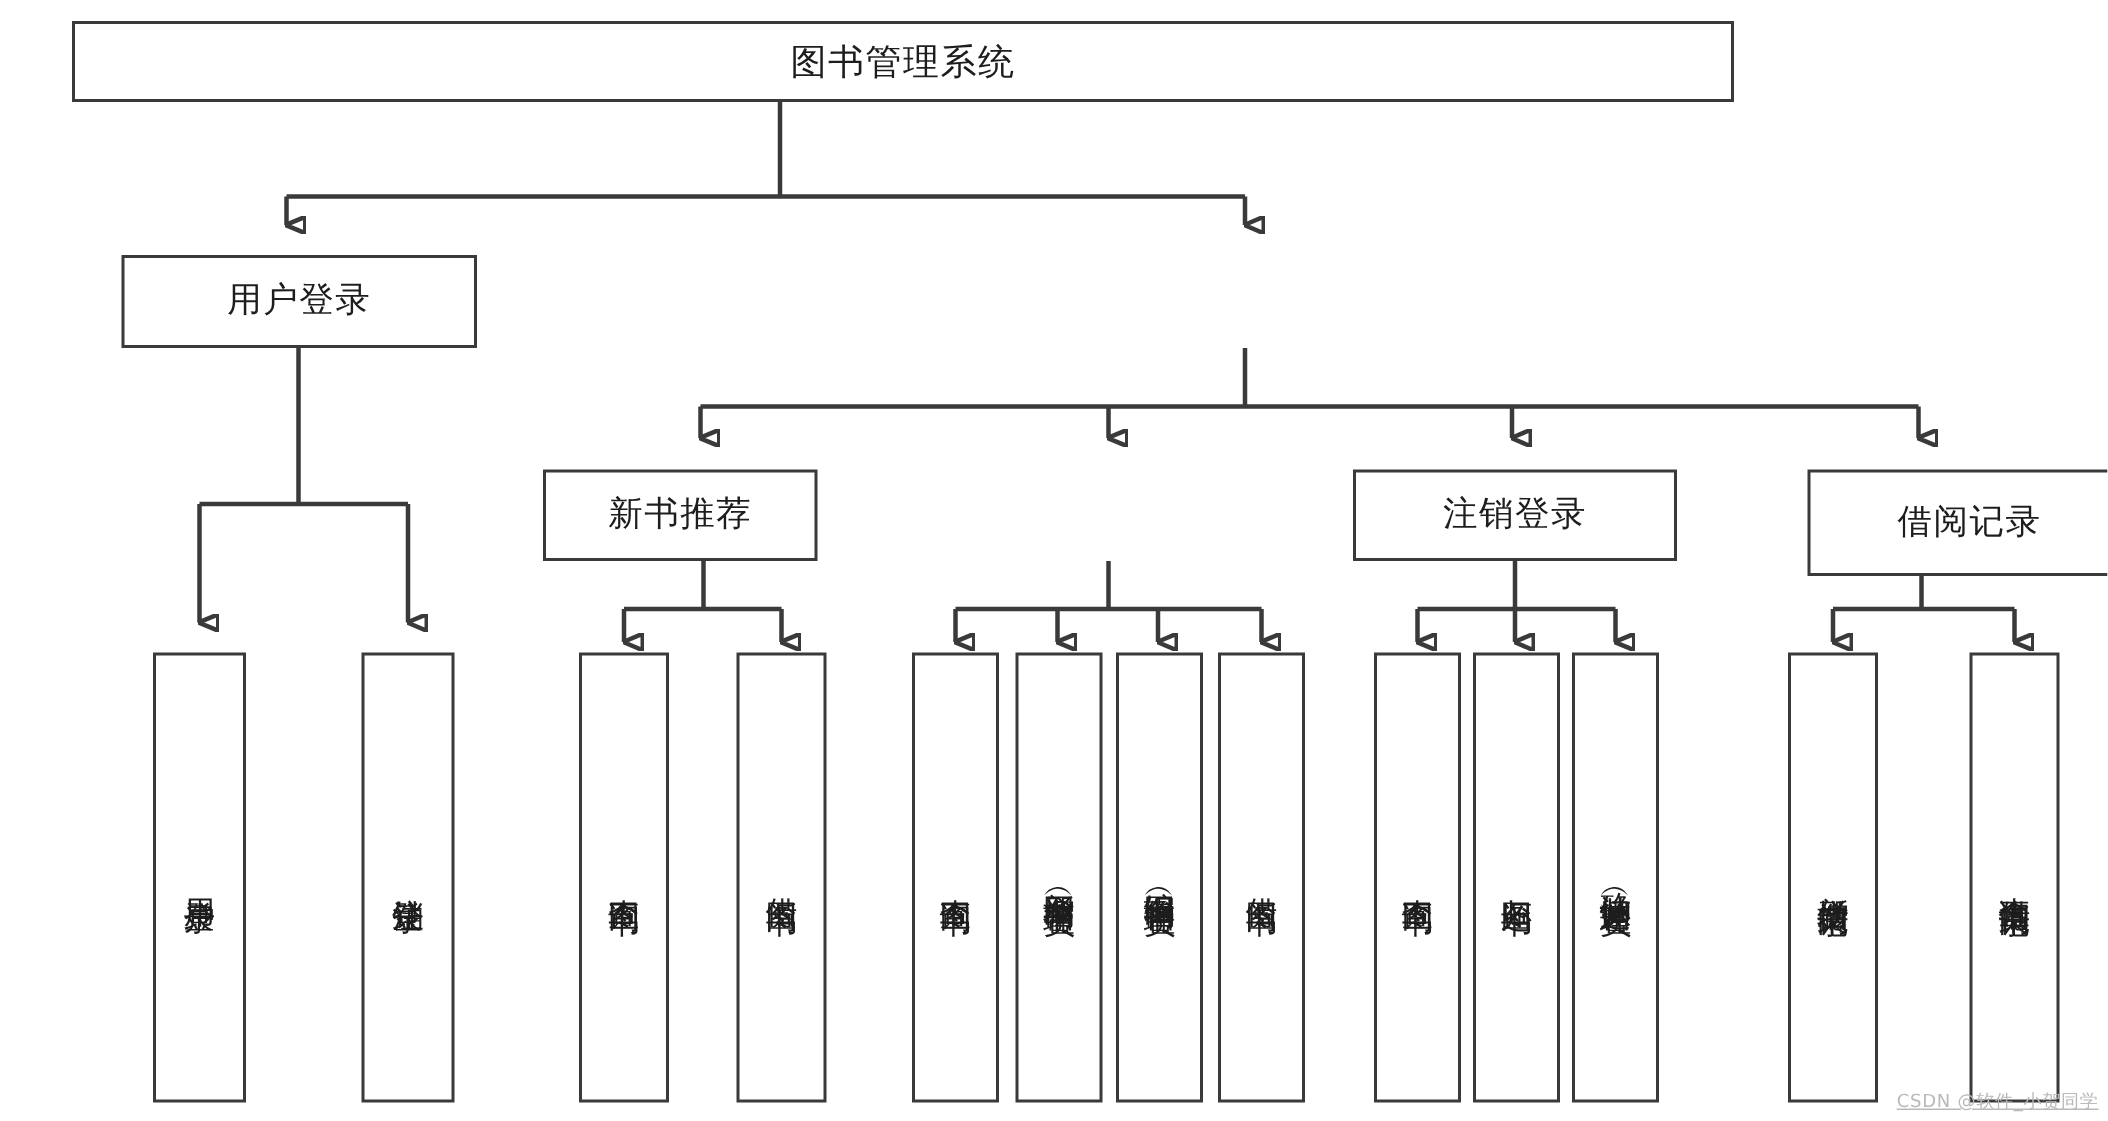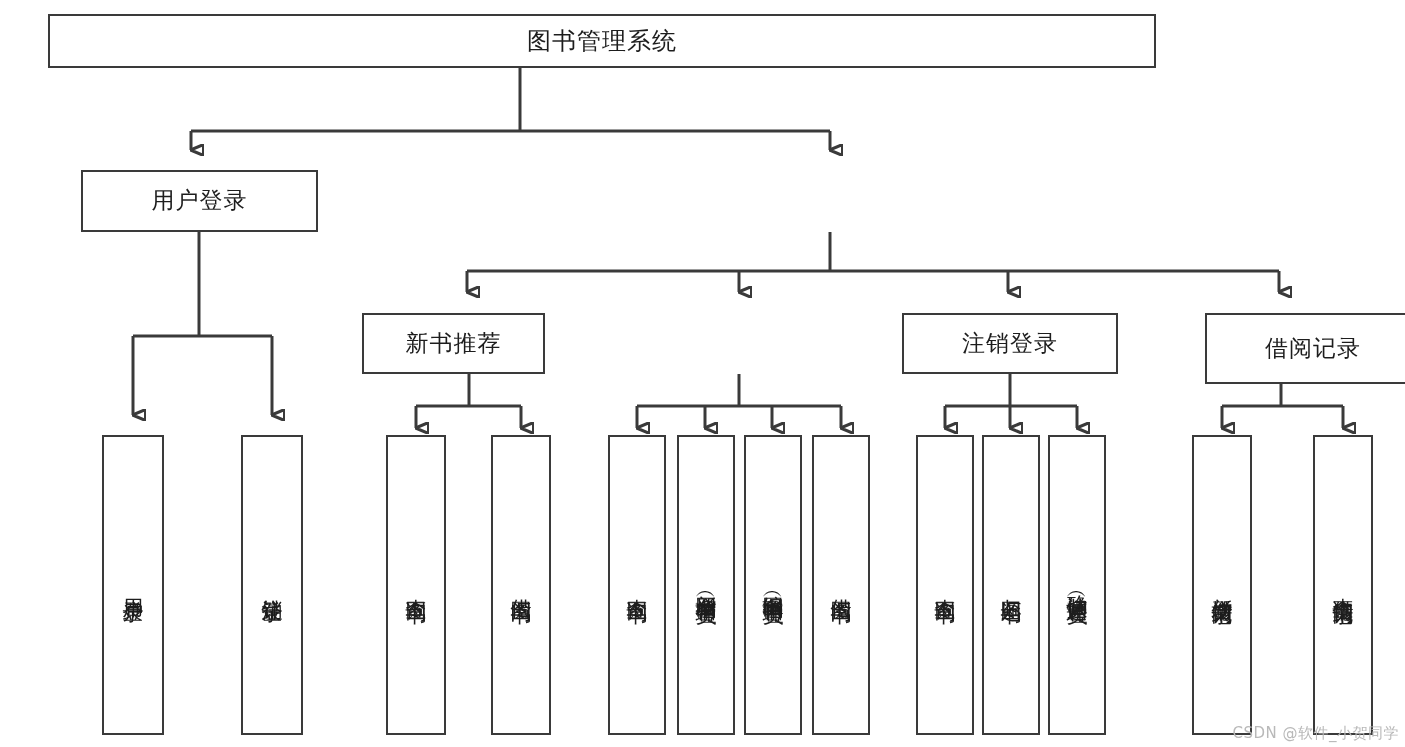--- a/index.html
+++ b/index.html
@@ -63,25 +63,26 @@
   }
   svg#wires line, svg#wires path {
     stroke: #3a3a3a;
     stroke-width: 3;
     fill: none;
   }
   .wm {
     position: absolute;
     right: 6px;
     bottom: 4px;
-    font-size: 15px;
+    font-size: 12px;
     color: #b9b9b9;
     letter-spacing: 0.5px;
     white-space: nowrap;
     font-family: "DejaVu Sans", "Liberation Sans", sans-serif;
+    text-decoration: underline;
   }
 </style>
 </head>
 <body>
 
 <div id="canvas">
 
   <svg id="wires" viewBox="0 0 1405 747">
     <defs>
       <marker id="arrow" viewBox="0 0 12 14" refX="6" refY="13" markerWidth="12" markerHeight="14" orient="auto-start-reverse" markerUnits="userSpaceOnUse">

